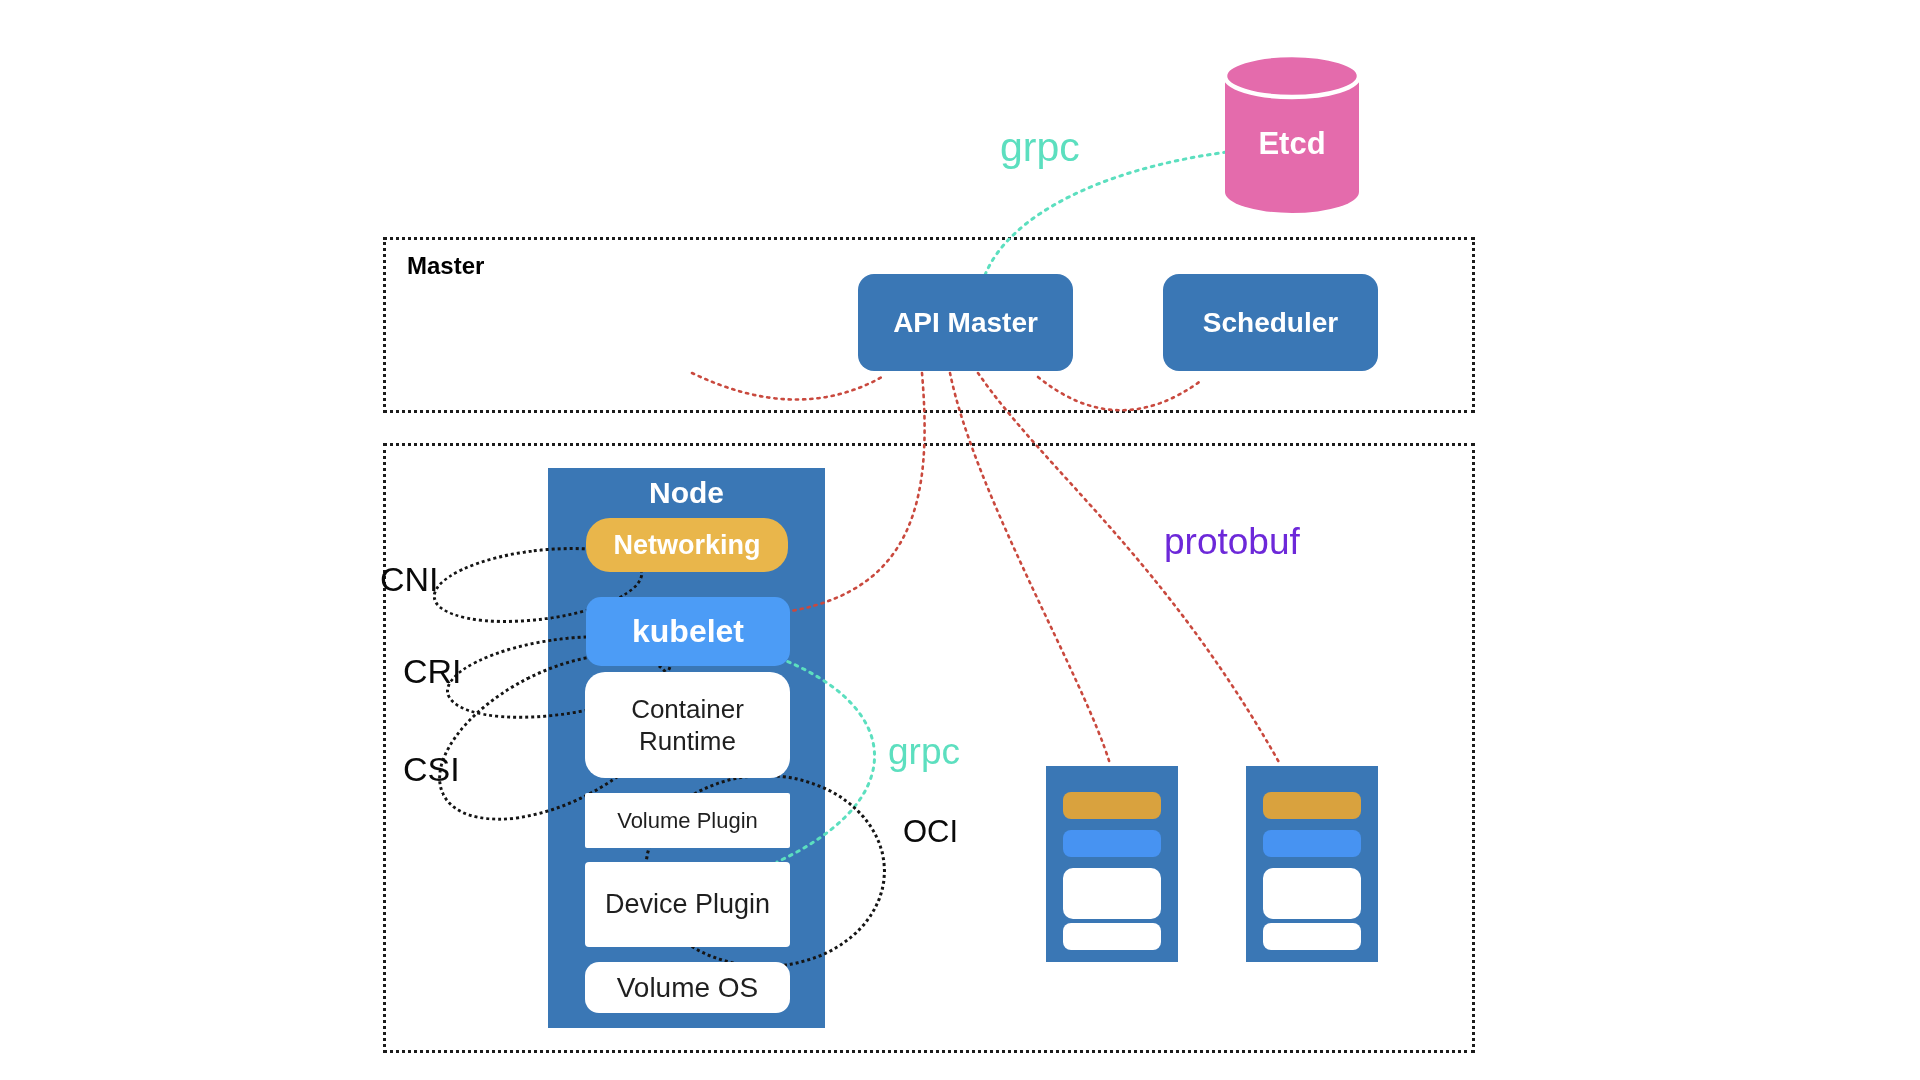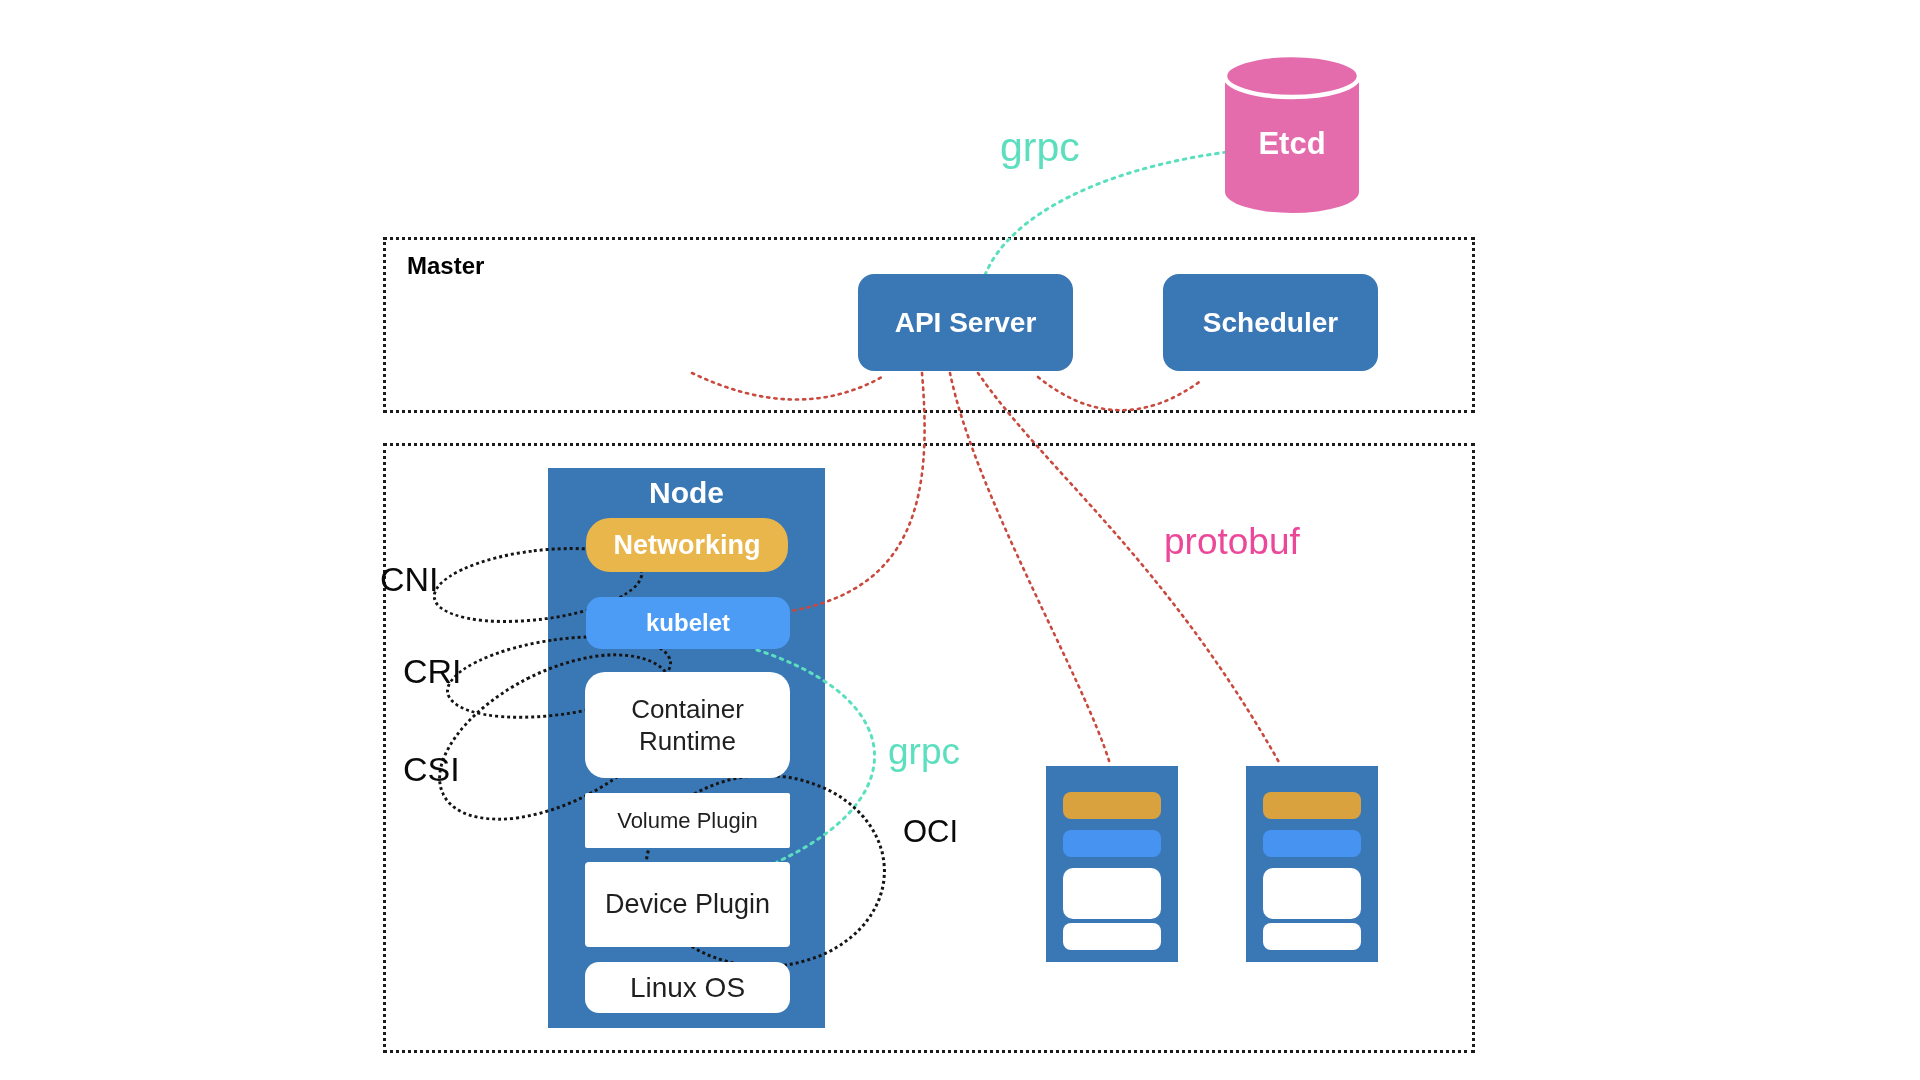--- a/index.html
+++ b/index.html
@@ -33,40 +33,40 @@
   
   #node-box{position:absolute;left:548px;top:468px;width:277px;height:560px;background:#3a77b5;z-index:2;}
   #node-label{position:absolute;left:548px;top:476px;width:277px;text-align:center;color:#fff;
     font-size:30px;font-weight:700;z-index:5;}
   .layer{
     position:absolute;display:flex;align-items:center;justify-content:center;text-align:center;
     z-index:5;box-sizing:border-box;
   }
   #layer-networking{left:586px;top:518px;width:202px;height:54px;background:#e9b64b;border-radius:24px;
     color:#fff;font-size:27px;font-weight:600;}
-  #layer-kubelet{left:586px;top:597px;width:204px;height:52px;background:#4c9cf6;border-radius:15px;
-    color:#fff;font-size:24px;font-weight:600;}
+  #layer-kubelet{left:586px;top:597px;width:204px;height:69px;background:#4c9cf6;border-radius:15px;
+    color:#fff;font-size:32px;font-weight:600;}
   .white-layer{left:585px;width:205px;background:#fff;color:#1f1f1f;border-radius:4px;}
   #layer-runtime{top:672px;height:106px;font-size:26px;line-height:1.25;border-radius:20px;}
   #layer-volume{top:793px;height:55px;font-size:22px;border-radius:2px;}
   #layer-device{top:862px;height:85px;font-size:27px;}
   #layer-linux{top:962px;height:51px;font-size:28px;border-radius:14px;}
 
   
   .iface-label{position:absolute;color:#0a0a0a;font-size:34px;font-weight:500;z-index:6;}
   #cni-label{left:380px;top:560px;}
   #cri-label{left:403px;top:652px;}
   #csi-label{left:403px;top:750px;}
   #oci-label{left:903px;top:814px;font-size:31px;}
 
   
   .proto-label{position:absolute;z-index:6;font-weight:400;}
   #grpc-top-label{left:1000px;top:124px;color:#5cdfbf;font-size:41px;}
   #grpc-bottom-label{left:888px;top:731px;color:#5cdfbf;font-size:37px;}
-  #protobuf-label{left:1164px;top:521px;color:#ec4899;font-size:37px;}
+  #protobuf-label{left:1164px;top:521px;color:#6d28d9;font-size:37px;}
 
   
   .dotted-ellipse{position:absolute;border:3px dotted #151515;border-radius:50%;z-index:4;}
   #cni-ellipse{left:432px;top:549px;width:206px;height:66px;transform:rotate(-7deg);}
   #cri-ellipse{left:445px;top:638px;width:222px;height:72px;transform:rotate(-8deg);}
   #csi-ellipse{left:428px;top:670px;width:252px;height:128px;transform:rotate(-27deg);}
   #oci-ellipse{left:644px;top:774px;width:236px;height:188px;}
 
   
   .mini-node{position:absolute;top:766px;width:132px;height:196px;background:#3a77b5;z-index:6;}
@@ -113,31 +113,31 @@
   </svg>
 
   <div class="dotted-ellipse" id="cni-ellipse"></div>
   <div class="dotted-ellipse" id="cri-ellipse"></div>
   <div class="dotted-ellipse" id="csi-ellipse"></div>
   <div class="dotted-ellipse" id="oci-ellipse"></div>
 
   <div class="region-title" id="master-label">Master</div>
   <div id="node-label">Node</div>
 
-  <div class="master-box" id="api-server">API Server</div>
+  <div class="master-box" id="api-server">API Master</div>
   <div class="master-box" id="scheduler">Scheduler</div>
 
   <div id="etcd-label">Etcd</div>
 
   <div class="layer" id="layer-networking">Networking</div>
   <div class="layer" id="layer-kubelet">kubelet</div>
   <div class="layer white-layer" id="layer-runtime">Container Runtime</div>
   <div class="layer white-layer" id="layer-volume">Volume Plugin</div>
   <div class="layer white-layer" id="layer-device">Device Plugin</div>
-  <div class="layer white-layer" id="layer-linux">Linux OS</div>
+  <div class="layer white-layer" id="layer-linux">Volume OS</div>
 
   <div class="iface-label" id="cni-label">CNI</div>
   <div class="iface-label" id="cri-label">CRI</div>
   <div class="iface-label" id="csi-label">CSI</div>
   <div class="iface-label" id="oci-label">OCI</div>
 
   <div class="proto-label" id="grpc-top-label">grpc</div>
   <div class="proto-label" id="grpc-bottom-label">grpc</div>
   <div class="proto-label" id="protobuf-label">protobuf</div>
 

